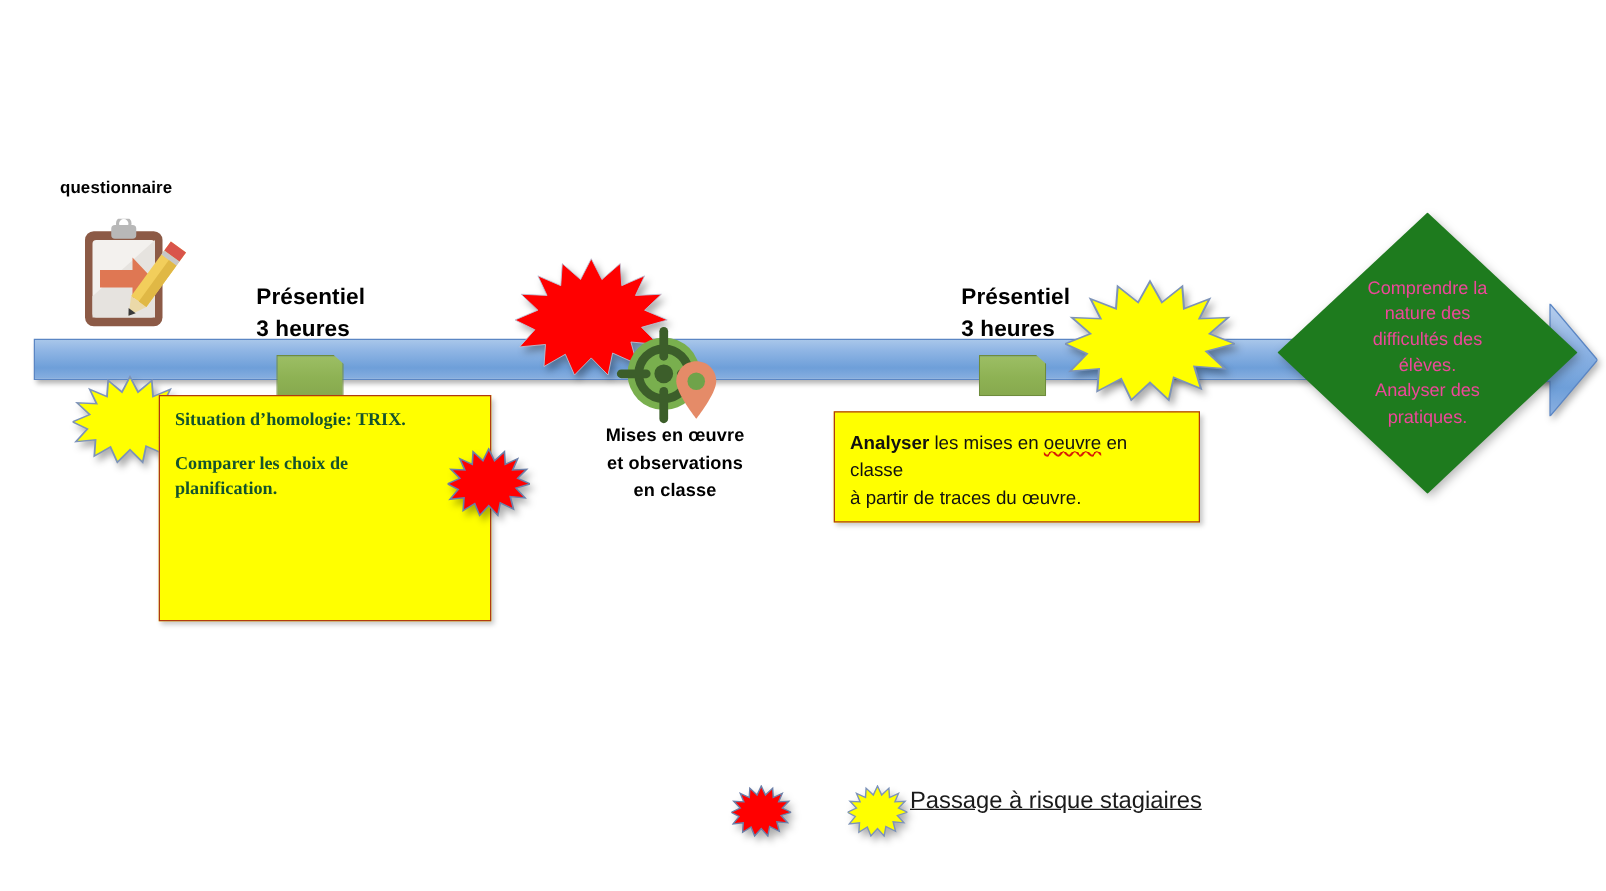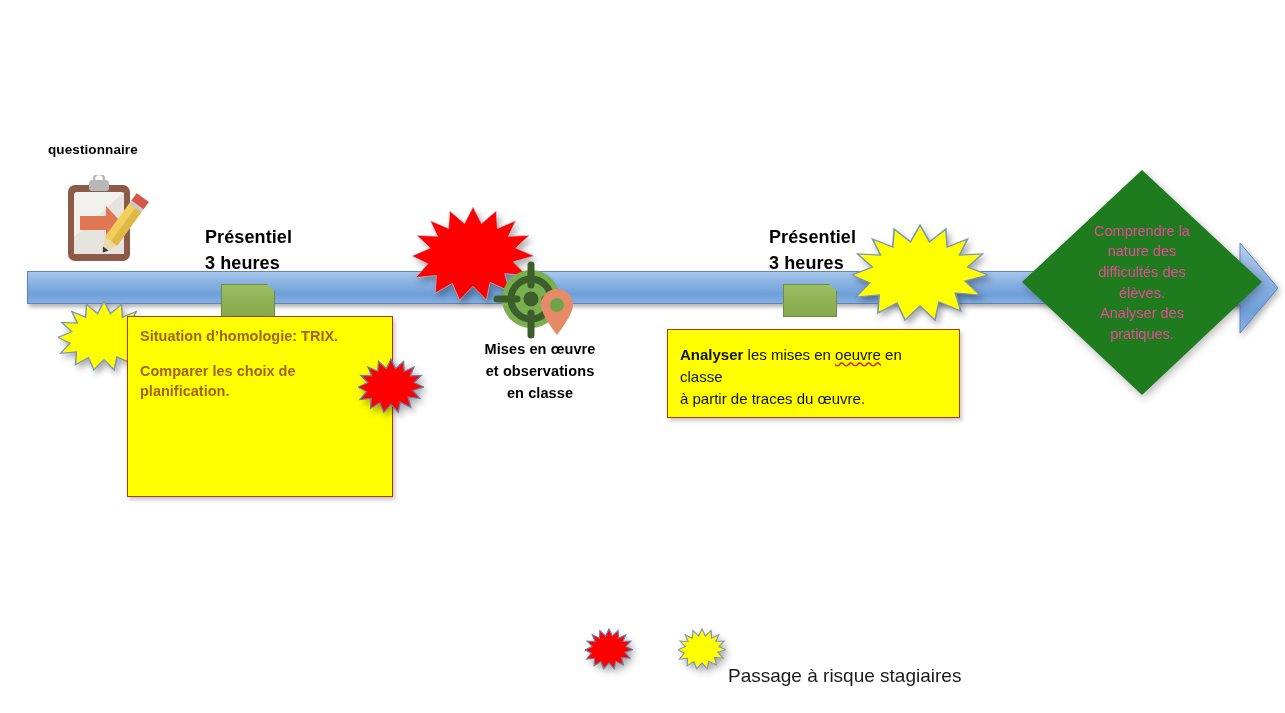--- a/index.html
+++ b/index.html
@@ -42,21 +42,21 @@
   .lbl.l-mises{left:466px;top:339px;text-align:center;width:148px;font-size:14.5px;line-height:1.5;}
 
   
   .ybox{
     position:absolute;background:#FFFF00;border:1.5px solid #B03A10;
     box-sizing:border-box;box-shadow:2px 3px 4px rgba(0,0,0,0.22);
   }
   .ybox.b1{left:127px;top:316px;width:266px;height:181px;}
   .ybox.b2{left:667px;top:329px;width:293px;height:89px;}
   .ybox .inner{padding:9px 12px;}
-  .b1 p{margin:0 0 15px 0;font-weight:bold;font-size:14.5px;color:#a16207;line-height:1.38;}
+  .b1 p{margin:0 0 15px 0;font-weight:bold;font-size:14.5px;color:#14532d;line-height:1.38;font-family:Liberation Serif, serif;}
   .b1 p:last-child{margin-bottom:16px;}
   .b2 p{margin:0;font-size:15px;color:#111;line-height:1.45;}
   .b2 .bold{font-weight:bold;}
   .spell{
     text-decoration:underline wavy #D81E05;
     text-decoration-skip-ink:none;
   }
 
   
   .diamond{
@@ -74,21 +74,21 @@
   .star{position:absolute;filter:drop-shadow(3px 4px 3px rgba(0,0,0,0.32));}
 
   
   .ico{position:absolute;}
 
   
   .legend-txt{
     position:absolute;font-size:19px;color:#1a1a1a;white-space:nowrap;
   }
   .lg-left{left:304px;top:635px;}
-  .lg-right{left:728px;top:665px;}
+  .lg-right{left:728px;top:630px;text-decoration:underline;}
 </style>
 </head>
 <body>
 
 <div id="stage">
 
   <div class="band"></div>
   <div class="band-head">
     <svg width="60" height="90" viewBox="0 0 60 90">
       <defs>

